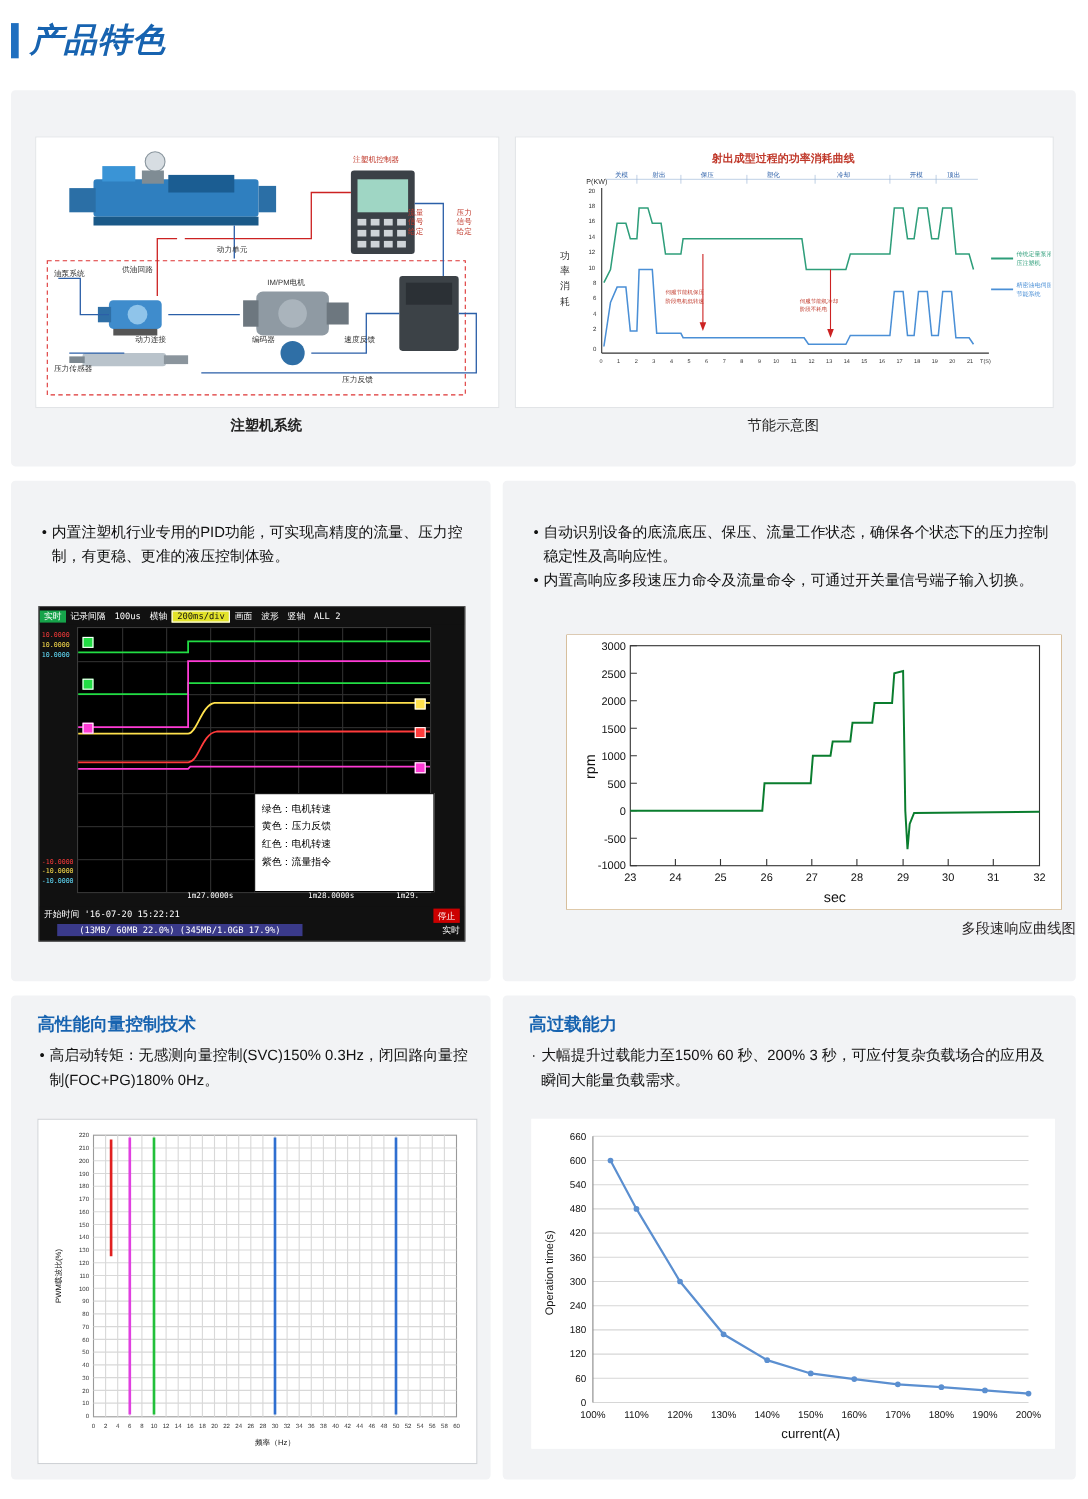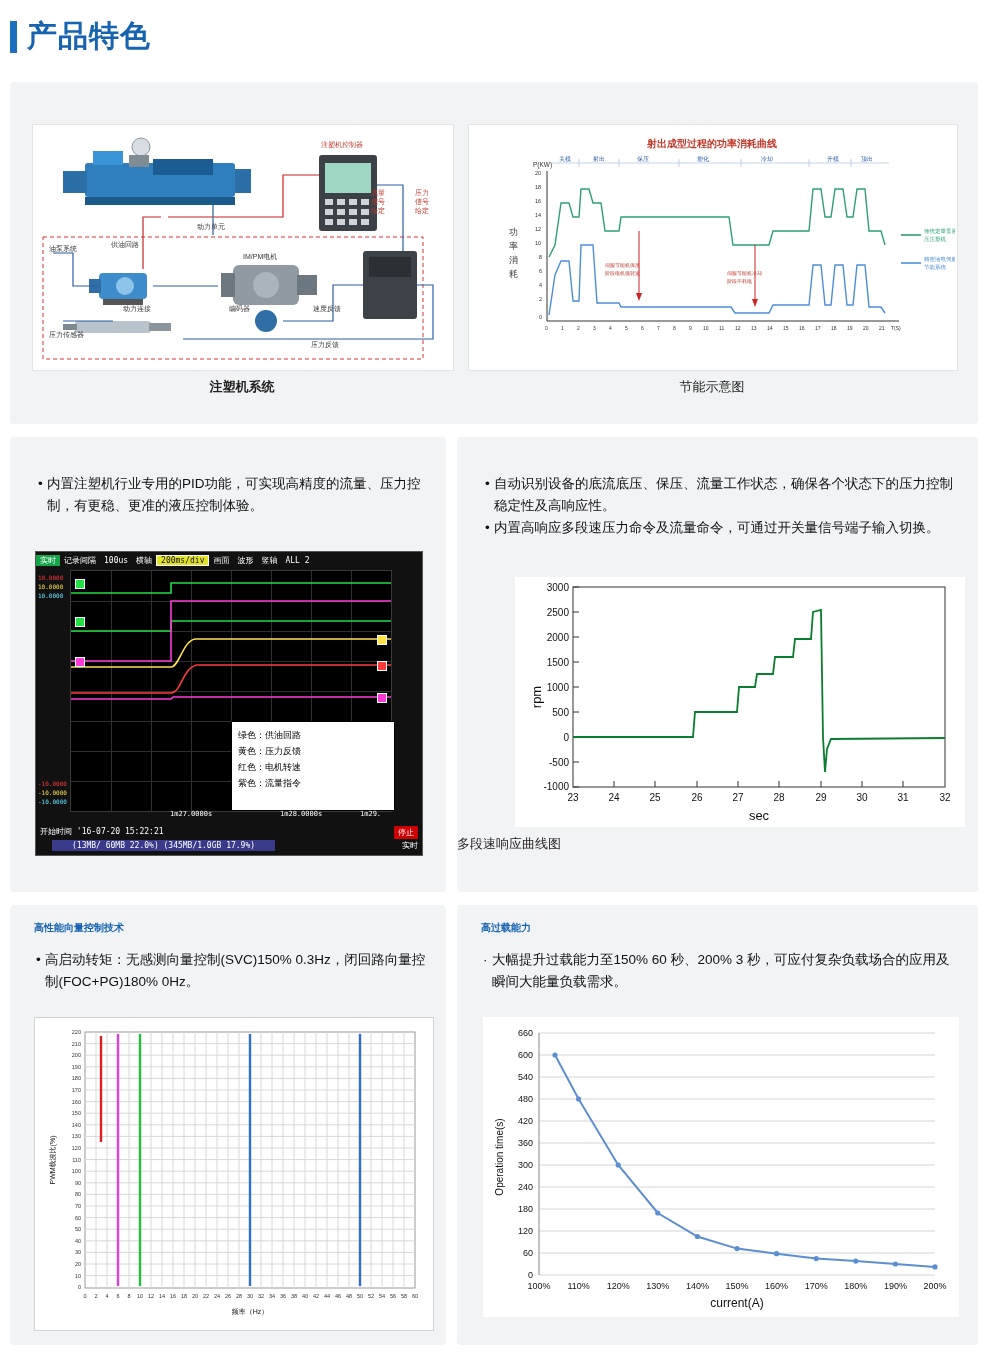--- a/index.html
+++ b/index.html
@@ -13,20 +13,21 @@
   }
   .page{position:relative;width:989px;height:1363px;}
 
   
   .page-header{
     position:absolute;left:10px;top:16px;display:flex;align-items:center;gap:10px;
   }
   .header-bar{width:7px;height:32px;background:#1f6fc0;}
   .header-title{
     font-size:30px;font-weight:bold;color:#1763b0;letter-spacing:1px;
+    font-style:italic;
   }
 
   
   .panel{
     position:absolute;background:#f2f3f5;border-radius:4px;
   }
 
   
   #panel-system{left:10px;top:82px;width:968px;height:342px;}
   .sys-label{
@@ -52,21 +53,21 @@
   .bullet .dot{width:9px;flex:0 0 9px;}
   .bullet .txt{flex:1;}
 
   #bul-left{left:28px;top:36px;width:392px;}
   #bul-right{left:28px;top:36px;width:470px;}
 
   
   #panel-bot-left{left:10px;top:905px;width:436px;height:440px;}
   #panel-bot-right{left:457px;top:905px;width:521px;height:440px;}
   .sub-title{
-    position:absolute;font-size:10px;color:#1763b0;font-weight:bold;
+    position:absolute;font-size:16px;color:#1763b0;font-weight:bold;
   }
   #bl-title{left:24px;top:16px;}
   #br-title{left:24px;top:16px;}
   #bul-bl{left:26px;top:44px;width:396px;}
   #bul-br{left:26px;top:44px;width:476px;}
 
   
   #scope{
     position:absolute;left:25px;top:114px;width:386px;height:303px;
     background:#111;border:1px solid #555;overflow:hidden;
@@ -106,21 +107,21 @@
   }
   #scope .botbar .l1{position:absolute;left:4px;top:2px;}
   #scope .botbar .l2{position:absolute;left:16px;top:16px;background:#3a3a8a;padding:1px 20px;}
   #scope .botbar .r1{position:absolute;right:4px;top:2px;background:#c00;padding:1px 4px;}
   #scope .botbar .r2{position:absolute;right:4px;top:16px;}
 
   
   #rpmchart{
     position:absolute;left:58px;top:140px;width:450px;height:250px;background:#a16207;
   }
-  #rpm-caption{position:absolute;left:0;top:398px;width:521px;text-align:left;font-size:13px;font-family:Liberation Serif, serif;}
+  #rpm-caption{position:absolute;left:0;top:398px;width:521px;text-align:right;font-size:13px;font-family:Liberation Serif, serif;}
 
   
   #pwmchart{
     position:absolute;left:24px;top:112px;width:398px;height:312px;background:#fff;border:1px solid #cfd2d6;
   }
 
   
   #ovchart{
     position:absolute;left:26px;top:112px;width:476px;height:300px;background:#fff;
   }
@@ -385,21 +386,21 @@
         </svg>
 
         <div class="chip" style="left:4px;top:8px;background:#22dd44"></div>
         <div class="chip" style="left:4px;top:46px;background:#22dd44"></div>
         <div class="chip" style="left:4px;top:86px;background:#ff3bd6"></div>
         <div class="chip" style="left:306px;top:64px;background:#ffe14d"></div>
         <div class="chip" style="left:306px;top:90px;background:#ff3b3b"></div>
         <div class="chip" style="left:306px;top:122px;background:#ff3bd6"></div>
 
         <div class="legend">
-          <div>绿色：供油回路</div>
+          <div>绿色：电机转速</div>
           <div>黄色：压力反馈</div>
           <div>红色：电机转速</div>
           <div>紫色：流量指令</div>
         </div>
       </div>
 
       <div class="bottomaxis">
         <span style="position:absolute;left:100px">1m27.0000s</span>
         <span style="position:absolute;left:210px">1m28.0000s</span>
         <span style="position:absolute;left:290px">1m29.</span>

